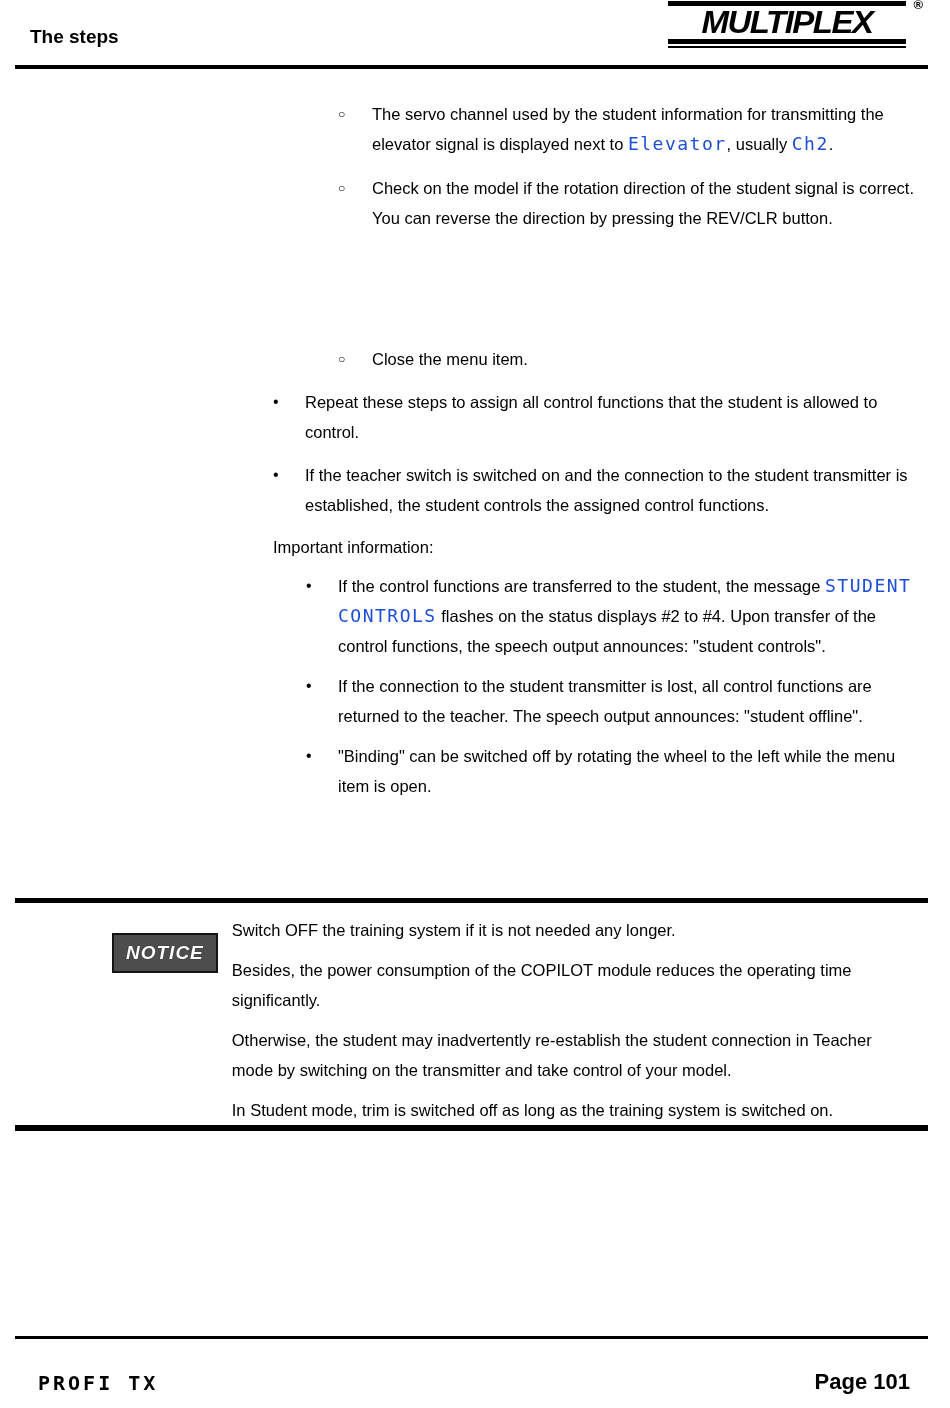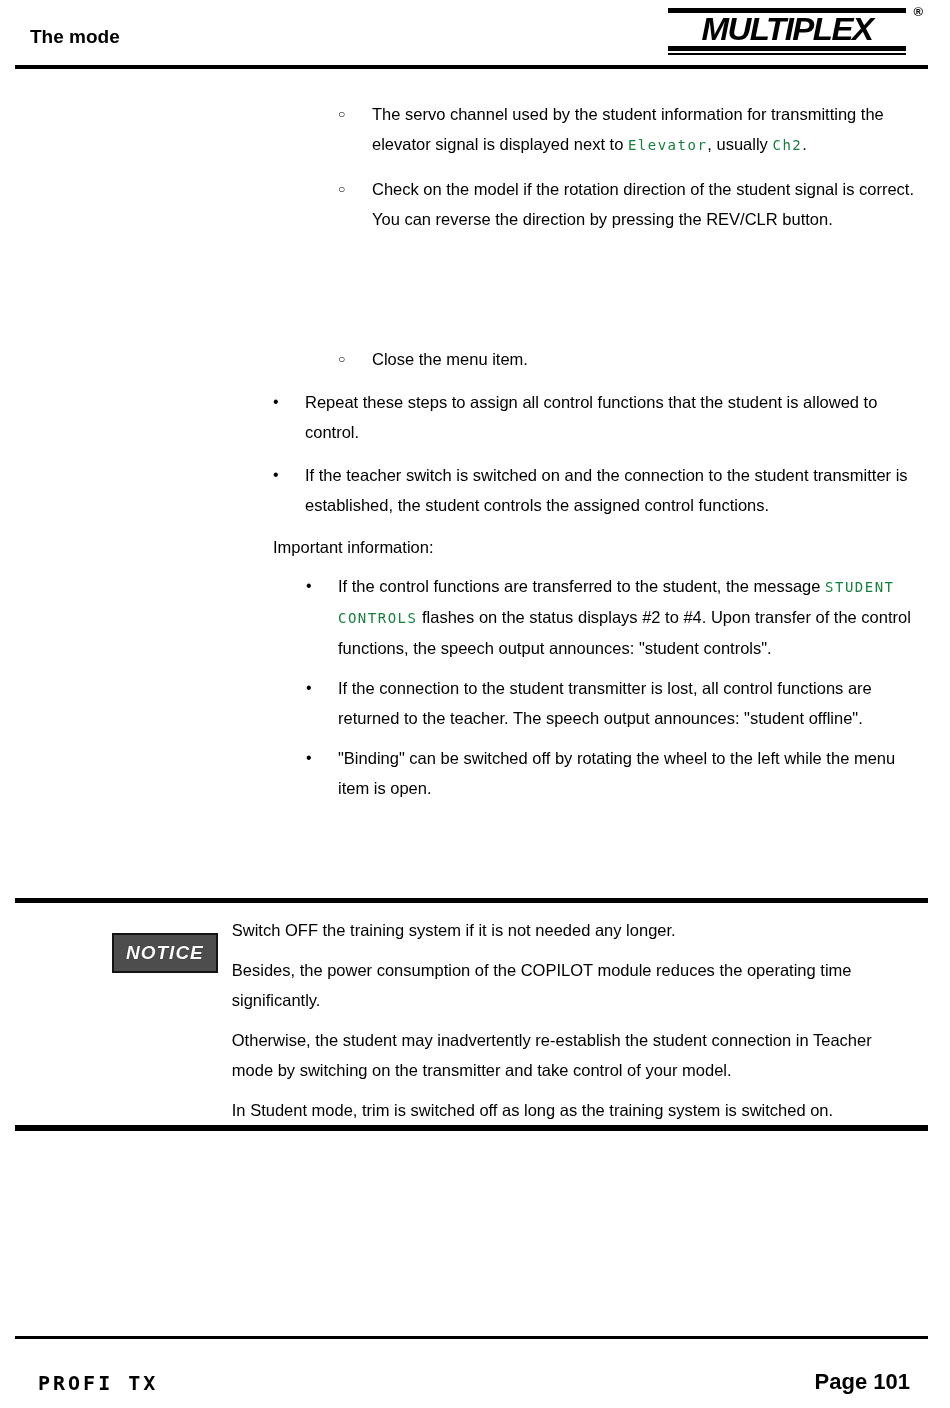--- a/index.html
+++ b/index.html
@@ -9,21 +9,21 @@
     font-family:"Liberation Sans", sans-serif;
     font-size:16.5px; line-height:30px;
     overflow:hidden;
   }
 
   
   .page-title {
     position:absolute; left:30px; top:26px;
     font-size:19px; font-weight:bold; line-height:22px;
   }
-  .logo { position:absolute; left:668px; top:8px; width:238px; }
+  .logo { position:absolute; left:668px; top:1px; width:238px; }
   .logo-bar-top { height:5px; background:#000; }
   .logo-word {
     font-weight:bold; font-style:italic; font-size:33px; line-height:33px;
     letter-spacing:-1.5px; text-align:center; transform:scaleY(0.95);
     white-space:nowrap;
   }
   .logo-bar-bottom { height:5px; background:#000; }
   .logo-line-bottom { height:2px; background:#000; margin-top:2px; }
   .logo-reg {
     position:absolute; right:-17px; top:-3px;
@@ -35,21 +35,21 @@
   
   .row { display:flex; }
   .marker { flex:0 0 34px; }
   .marker.dot { flex:0 0 32px; }
   .mk-circle { font-size:12px; }
   .mk-dot { font-size:16px; }
   .txt { flex:1; }
 
   .lcd {
     font-family:"DejaVu Sans Mono", monospace;
-    font-size:14px; letter-spacing:1.5px; color:#15803d;
+    font-size:18px; letter-spacing:1.5px; color:#1d4ed8;
   }
 
   .group-intro { position:absolute; left:338px; top:99px; width:584px; }
   .group-intro .row + .row { margin-top:14px; }
 
   
   .caution-band {
     position:absolute; left:15px; top:274px; width:913px;
     border-top:4px solid #000; border-bottom:4px solid #000;
     box-sizing:border-box; height:45px;
@@ -106,21 +106,21 @@
     font-size:22px; font-weight:bold; line-height:22px;margin-left:32px;
   }
 
   .warn-icon { display:block; }
 </style>
 </head>
 <body>
 
 <div class="page">
 
-  <div class="page-title">The mode</div>
+  <div class="page-title">The steps</div>
 
   <div class="logo">
     <div class="logo-bar-top"></div>
     <div class="logo-word">MULTIPLEX</div>
     <div class="logo-bar-bottom"></div>
     <div class="logo-line-bottom"></div>
     <div class="logo-reg">®</div>
   </div>
 
   <div class="rule rule-header"></div>

